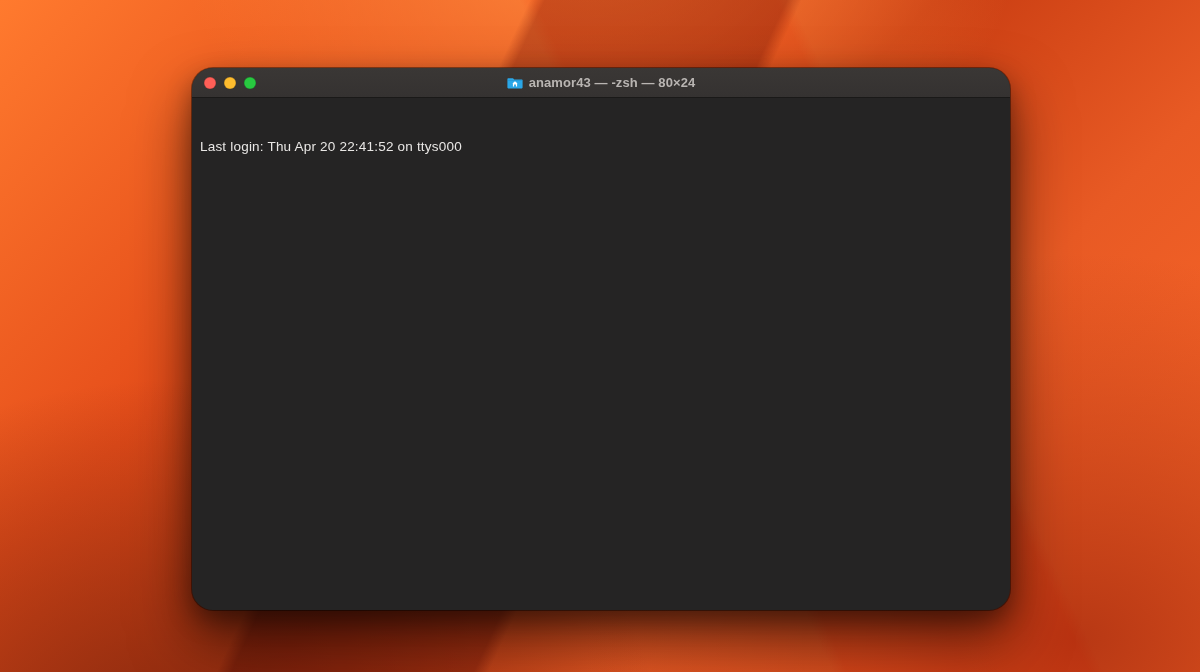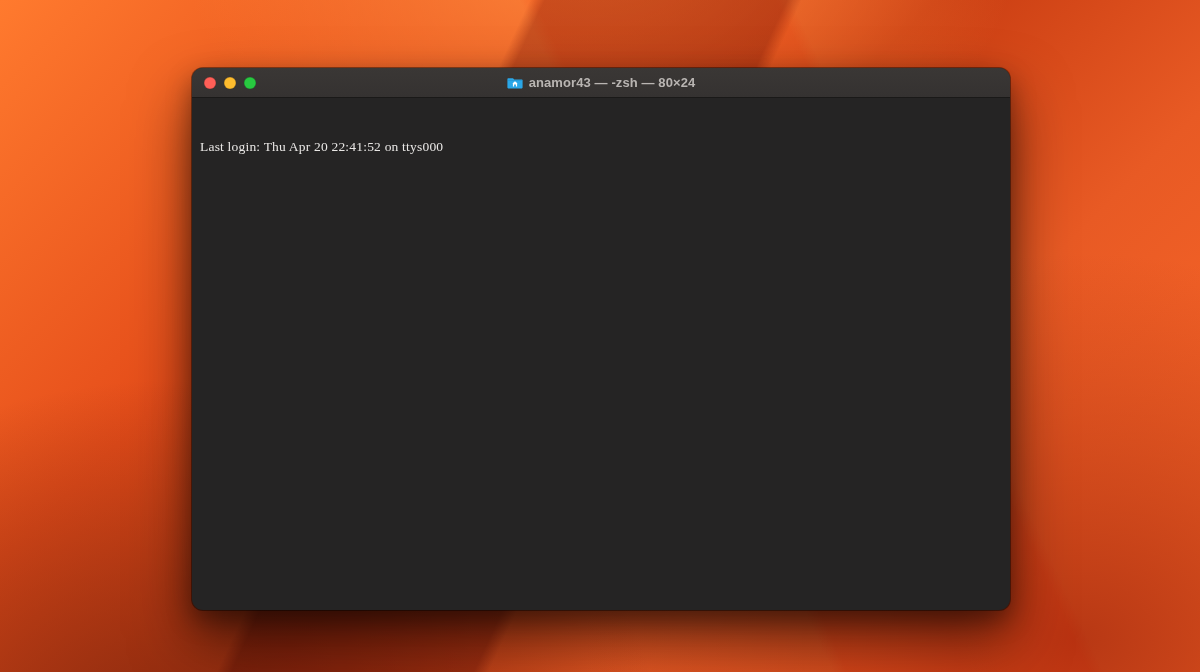--- a/index.html
+++ b/index.html
@@ -35,21 +35,21 @@
         linear-gradient(65deg, transparent 55%, rgba(255,150,80,0.25) 56%, rgba(255,150,80,0.25) 72%, transparent 73%);
       mix-blend-mode: multiply;
     }
 
     .terminal-window {
       position: absolute;
       left: 192px;
       top: 68px;
       width: 818px;
       height: 542px;
-      border-radius: 11px;
+      border-radius: 21px;
       overflow: hidden;
       box-shadow:
         0 0 0 1px rgba(0,0,0,0.4),
         0 30px 60px rgba(0,0,0,0.55),
         0 10px 25px rgba(0,0,0,0.35);
       background: #252424;
     }
 
     .titlebar {
       height: 30px;
@@ -95,21 +95,21 @@
 
     .window-title {
       color: #b9b5b2;
       font-size: 13px;
       font-weight: 600;
       letter-spacing: 0.1px;
     }
 
     .terminal-body {
       padding: 4px 8px;
-      font-family: Liberation Serif, serif;
+      font-family: Liberation Sans, sans-serif;
       font-size: 13.5px;
       line-height: 18px;
       color: #e9e7e5;
       white-space: pre;
       letter-spacing: 0.2px;
     }
 
     .term-line {
       display: flex;
       align-items: center;

